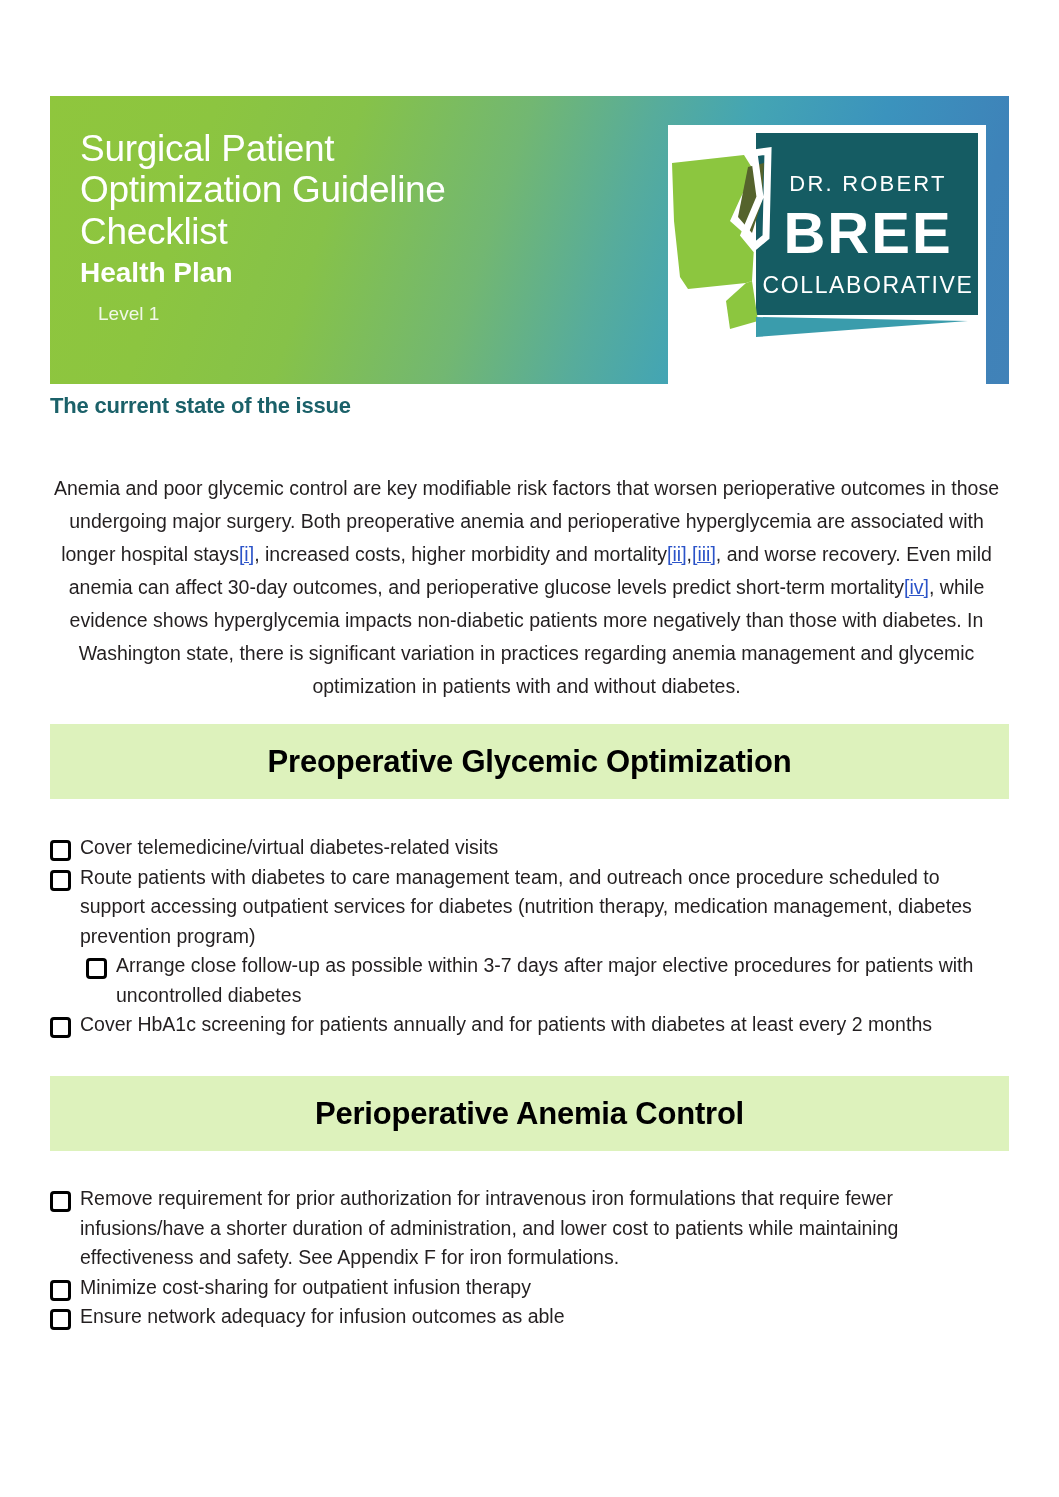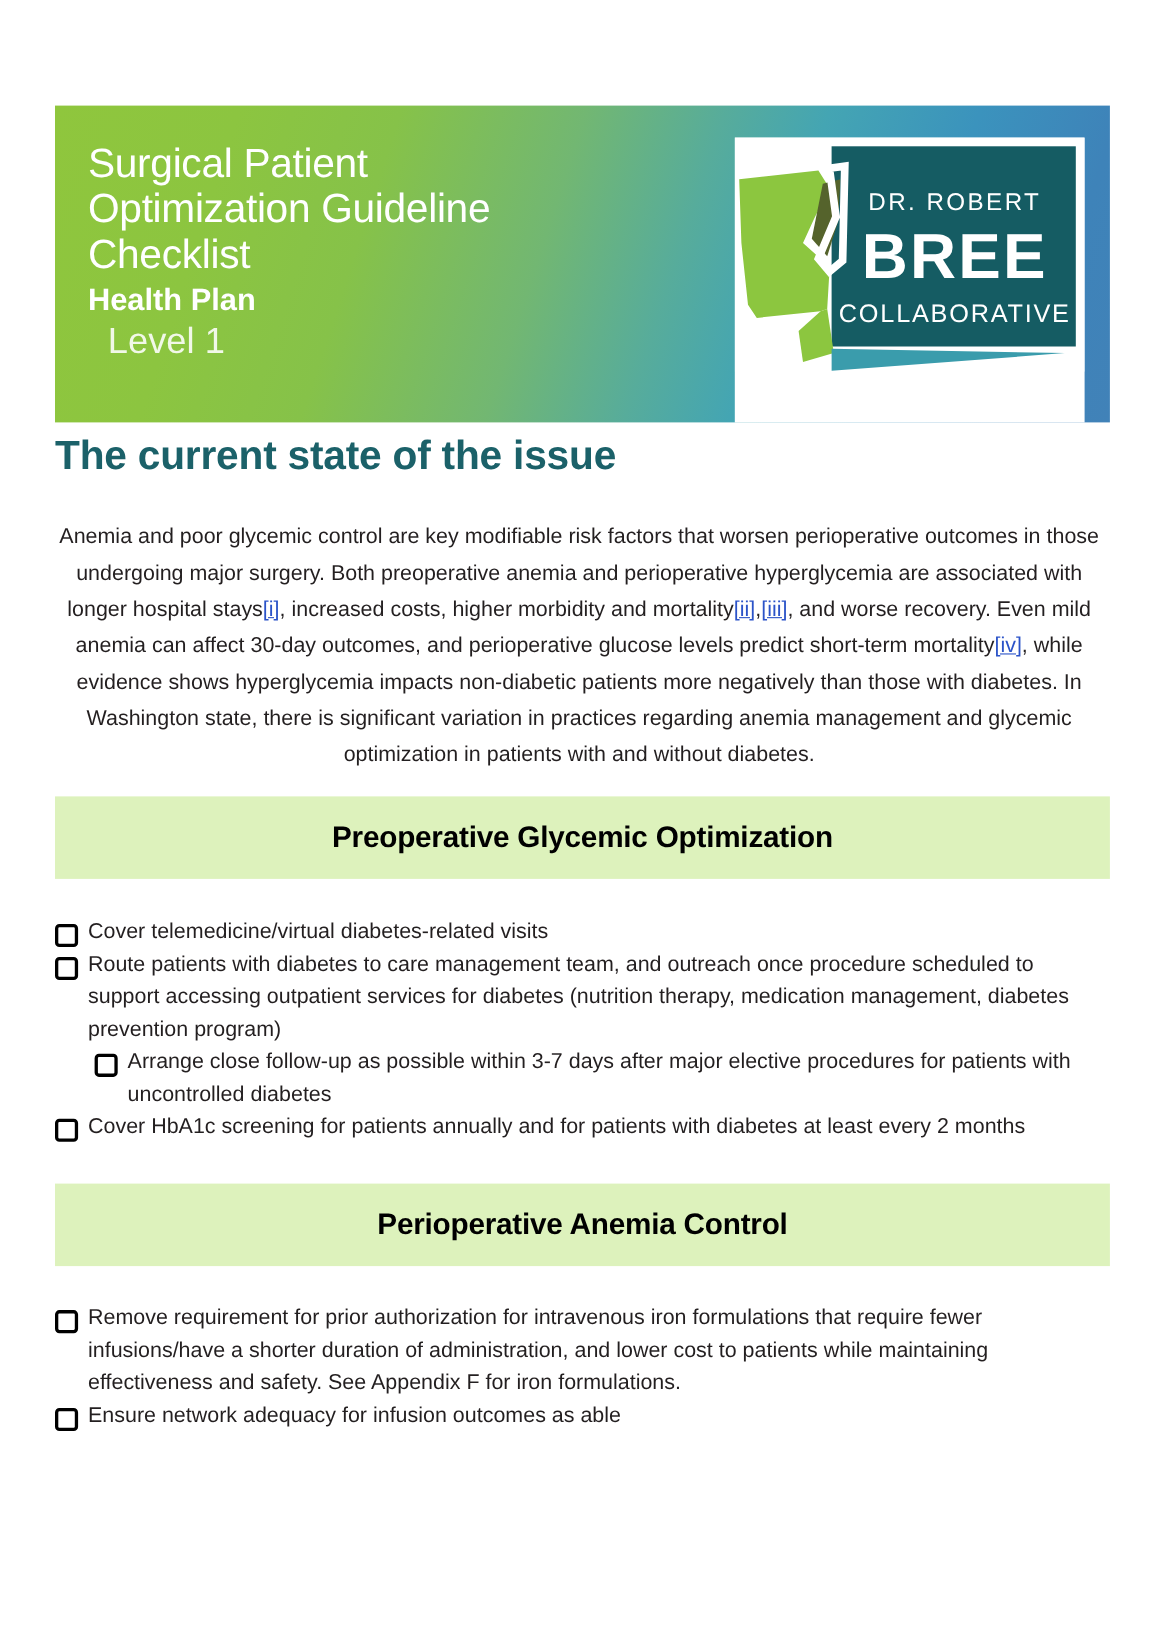--- a/index.html
+++ b/index.html
@@ -52,45 +52,45 @@
     white-space: pre-line;
   }
   .banner-sub1 {
     font-size: 28px;
     font-weight: bold;
     color: #ffffff;
     margin-top: 4px;
     line-height: 1.18;
   }
   .banner-sub2 {
-    font-size: 33px;
+    font-size: 19px;
     font-weight: normal;
     color: rgba(255,255,255,0.88);
     margin-left: 18px;
     line-height: 1.2;
-    margin-top: 1px;
+    margin-top: 14px;
   }
 
   
   .logo {
     position: absolute;
     left: 618px;
     top: 29px;
     width: 318px;
     height: 270px;
     background: #ffffff;
   }
   .logo svg { display: block; }
 
   
   .doc-heading {
     position: absolute;
     left: 50px;
     top: 393px;
-    font-size: 37px;
+    font-size: 22px;
     font-weight: bold;
     color: #1b6169;
     letter-spacing: -0.2px;
   }
 
   
   .intro {
     position: absolute;
     left: 50px;
     top: 452px;
@@ -110,21 +110,21 @@
     position: absolute;
     left: 50px;
     width: 959px;
     height: 75px;
     background: #ddf2bc;
     display: flex;
     align-items: center;
     justify-content: center;
   }
   .band-label {
-    font-size: 27px;
+    font-size: 31px;
     font-weight: bold;
     color: #000000;
     letter-spacing: -0.2px;
   }
   #band-glycemic { top: 724px; }
   #band-anemia  { top: 1076px; }
 
   
   .checklist {
     position: absolute;
@@ -227,15 +227,19 @@
   <span class="band-label">Perioperative Anemia Control</span>
 </div>
 
 <div class="checklist" id="list-anemia">
     <div class="chk-item">
       <span class="chk-box"></span>
       <span class="chk-text">Remove requirement for prior authorization for intravenous iron formulations that require fewer infusions/have a shorter duration of administration, and lower cost to patients while maintaining effectiveness and safety. See Appendix F for iron formulations.</span>
     </div>
     <div class="chk-item">
       <span class="chk-box"></span>
+      <span class="chk-text">Minimize cost-sharing for outpatient infusion therapy</span>
+    </div>
+    <div class="chk-item">
+      <span class="chk-box"></span>
       <span class="chk-text">Ensure network adequacy for infusion outcomes as able</span>
     </div>
   </div>
 
 </body></html>

